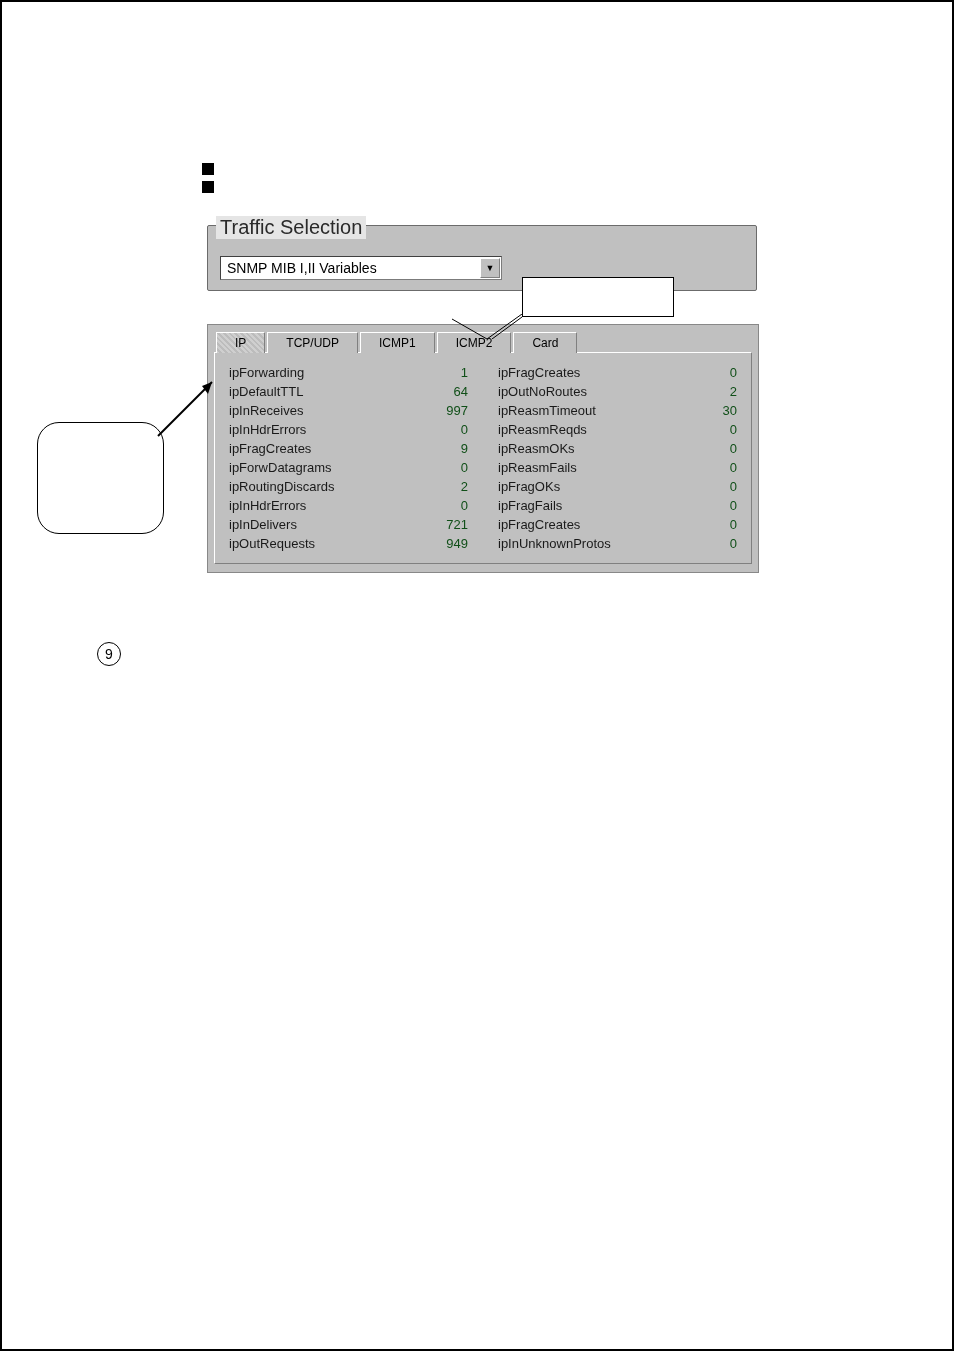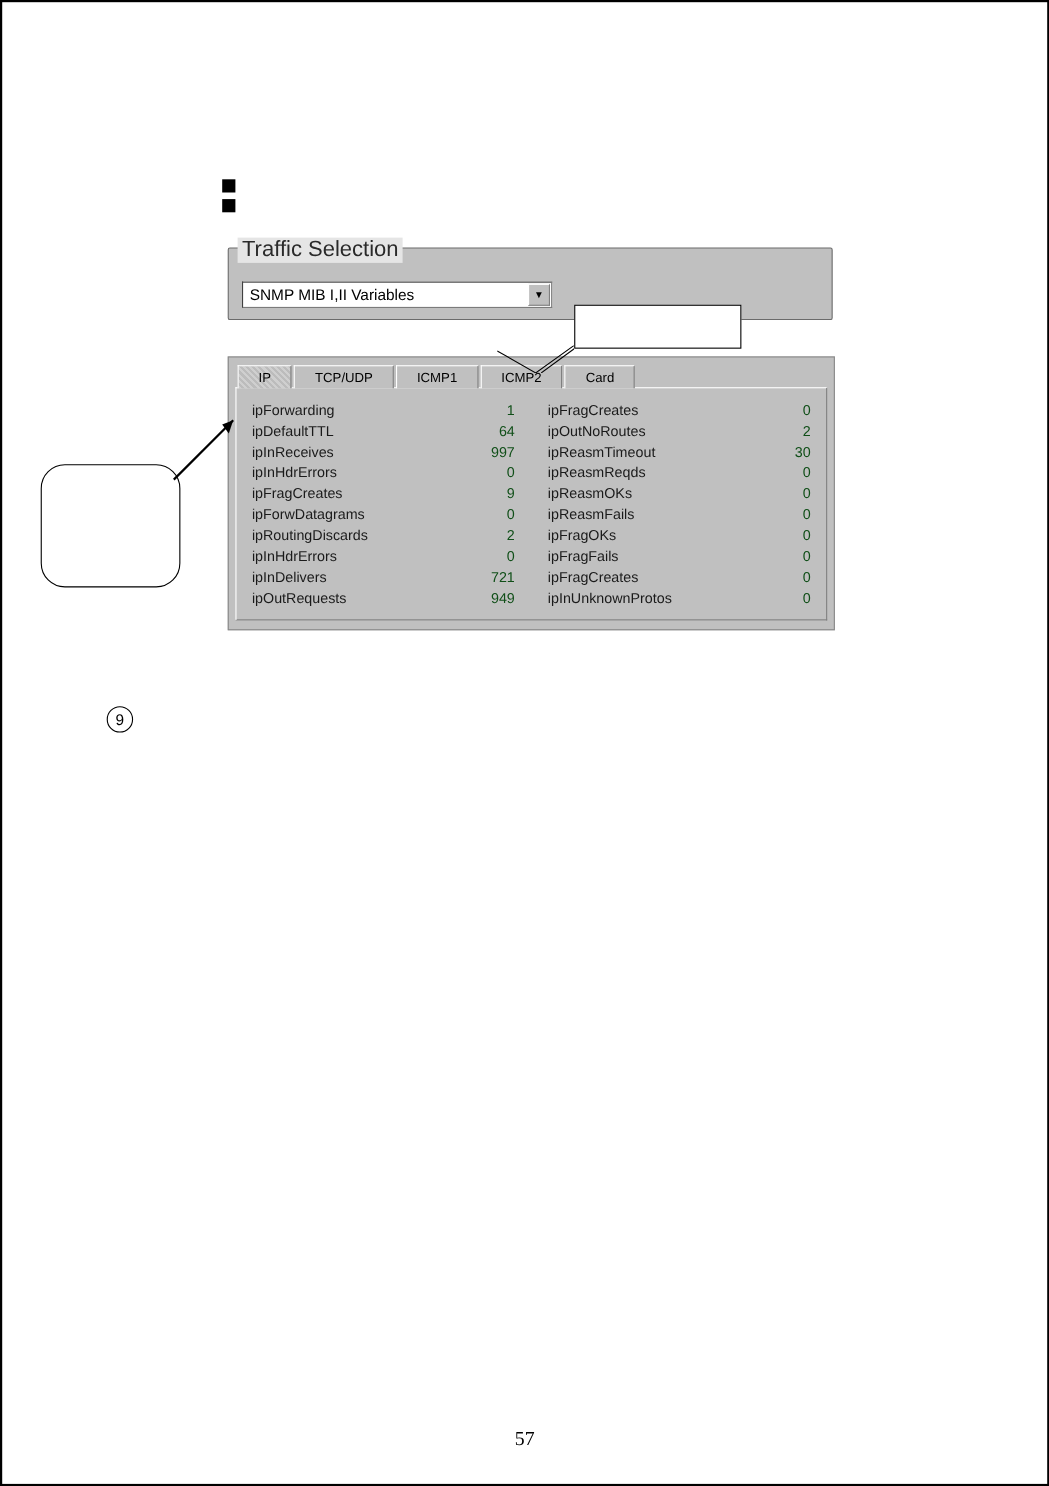--- a/index.html
+++ b/index.html
@@ -175,15 +175,14 @@
   <div class="callout-left"></div>
   <svg style="position:absolute;left:150px;top:370px;width:70px;height:70px;z-index:6" viewBox="0 0 70 70">
     <line x1="6" y1="64" x2="60" y2="10" stroke="#000" stroke-width="2"></line>
     <polygon points="60,10 50,14 56,22" fill="#000"></polygon>
   </svg>
 
   <div class="circ9">
     <span>9</span>
   </div>
 
-  <div class="pagenum">57</div>
 
 </div>
 
 </body></html>

